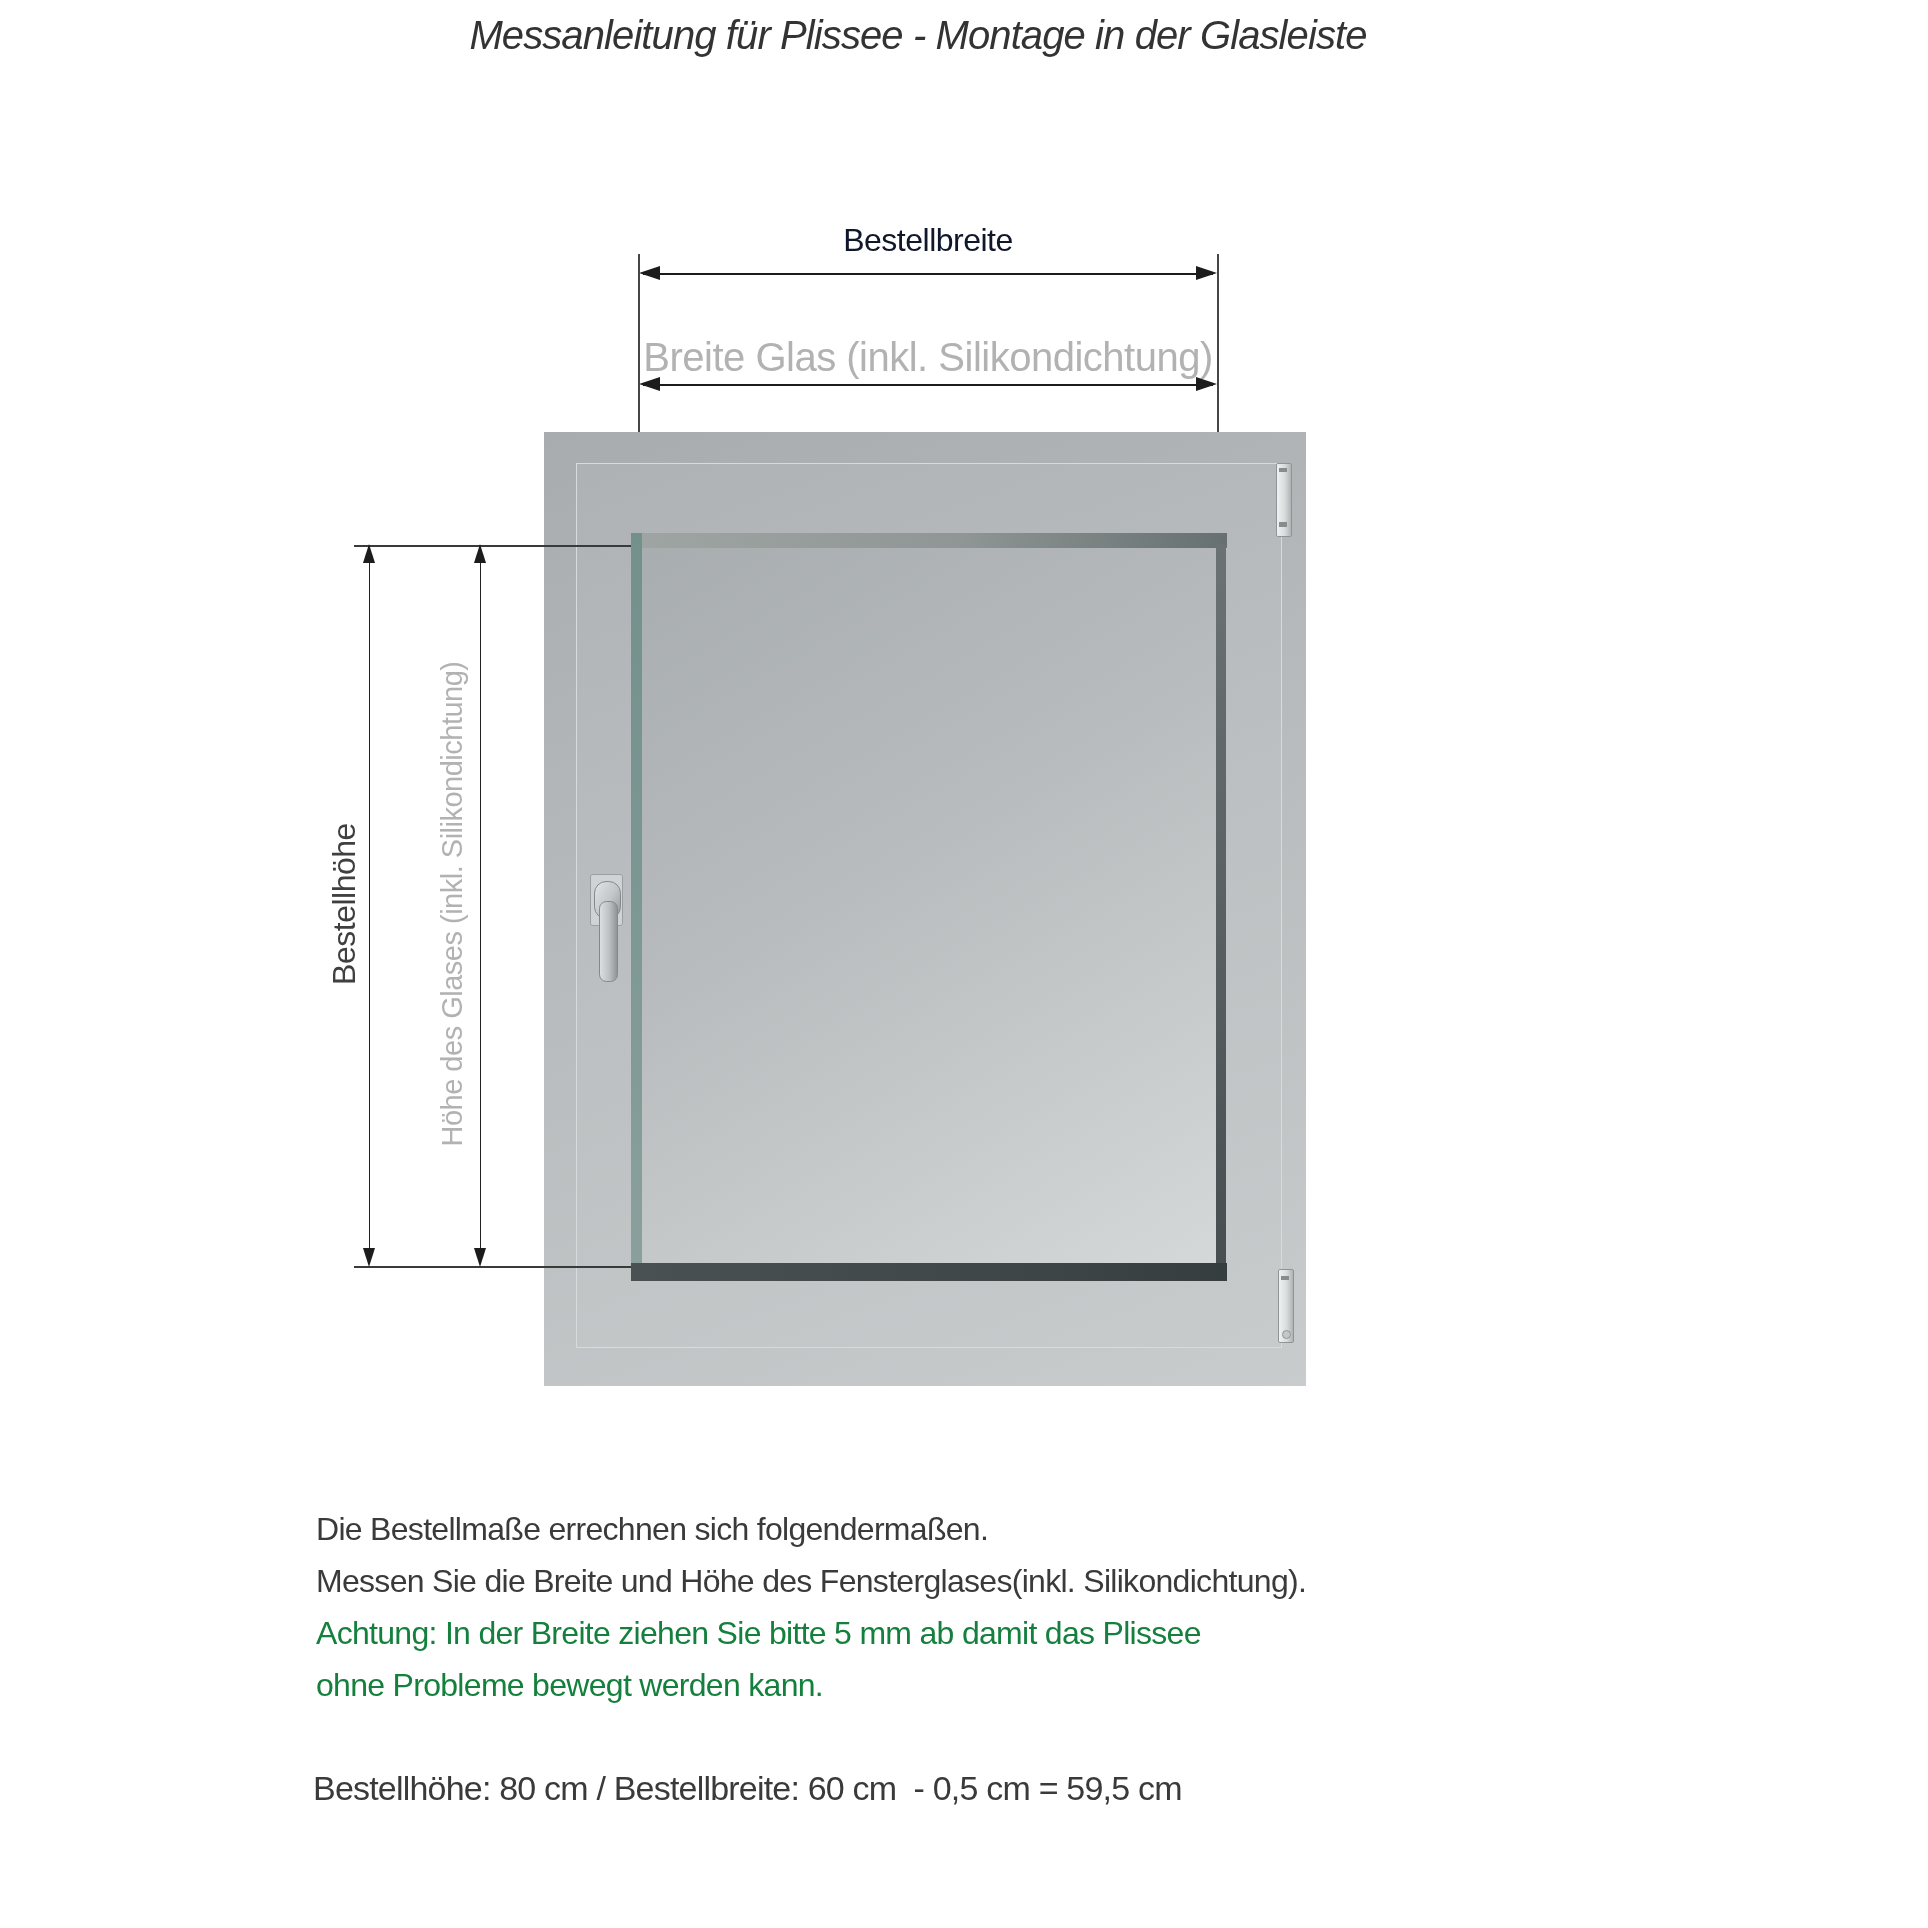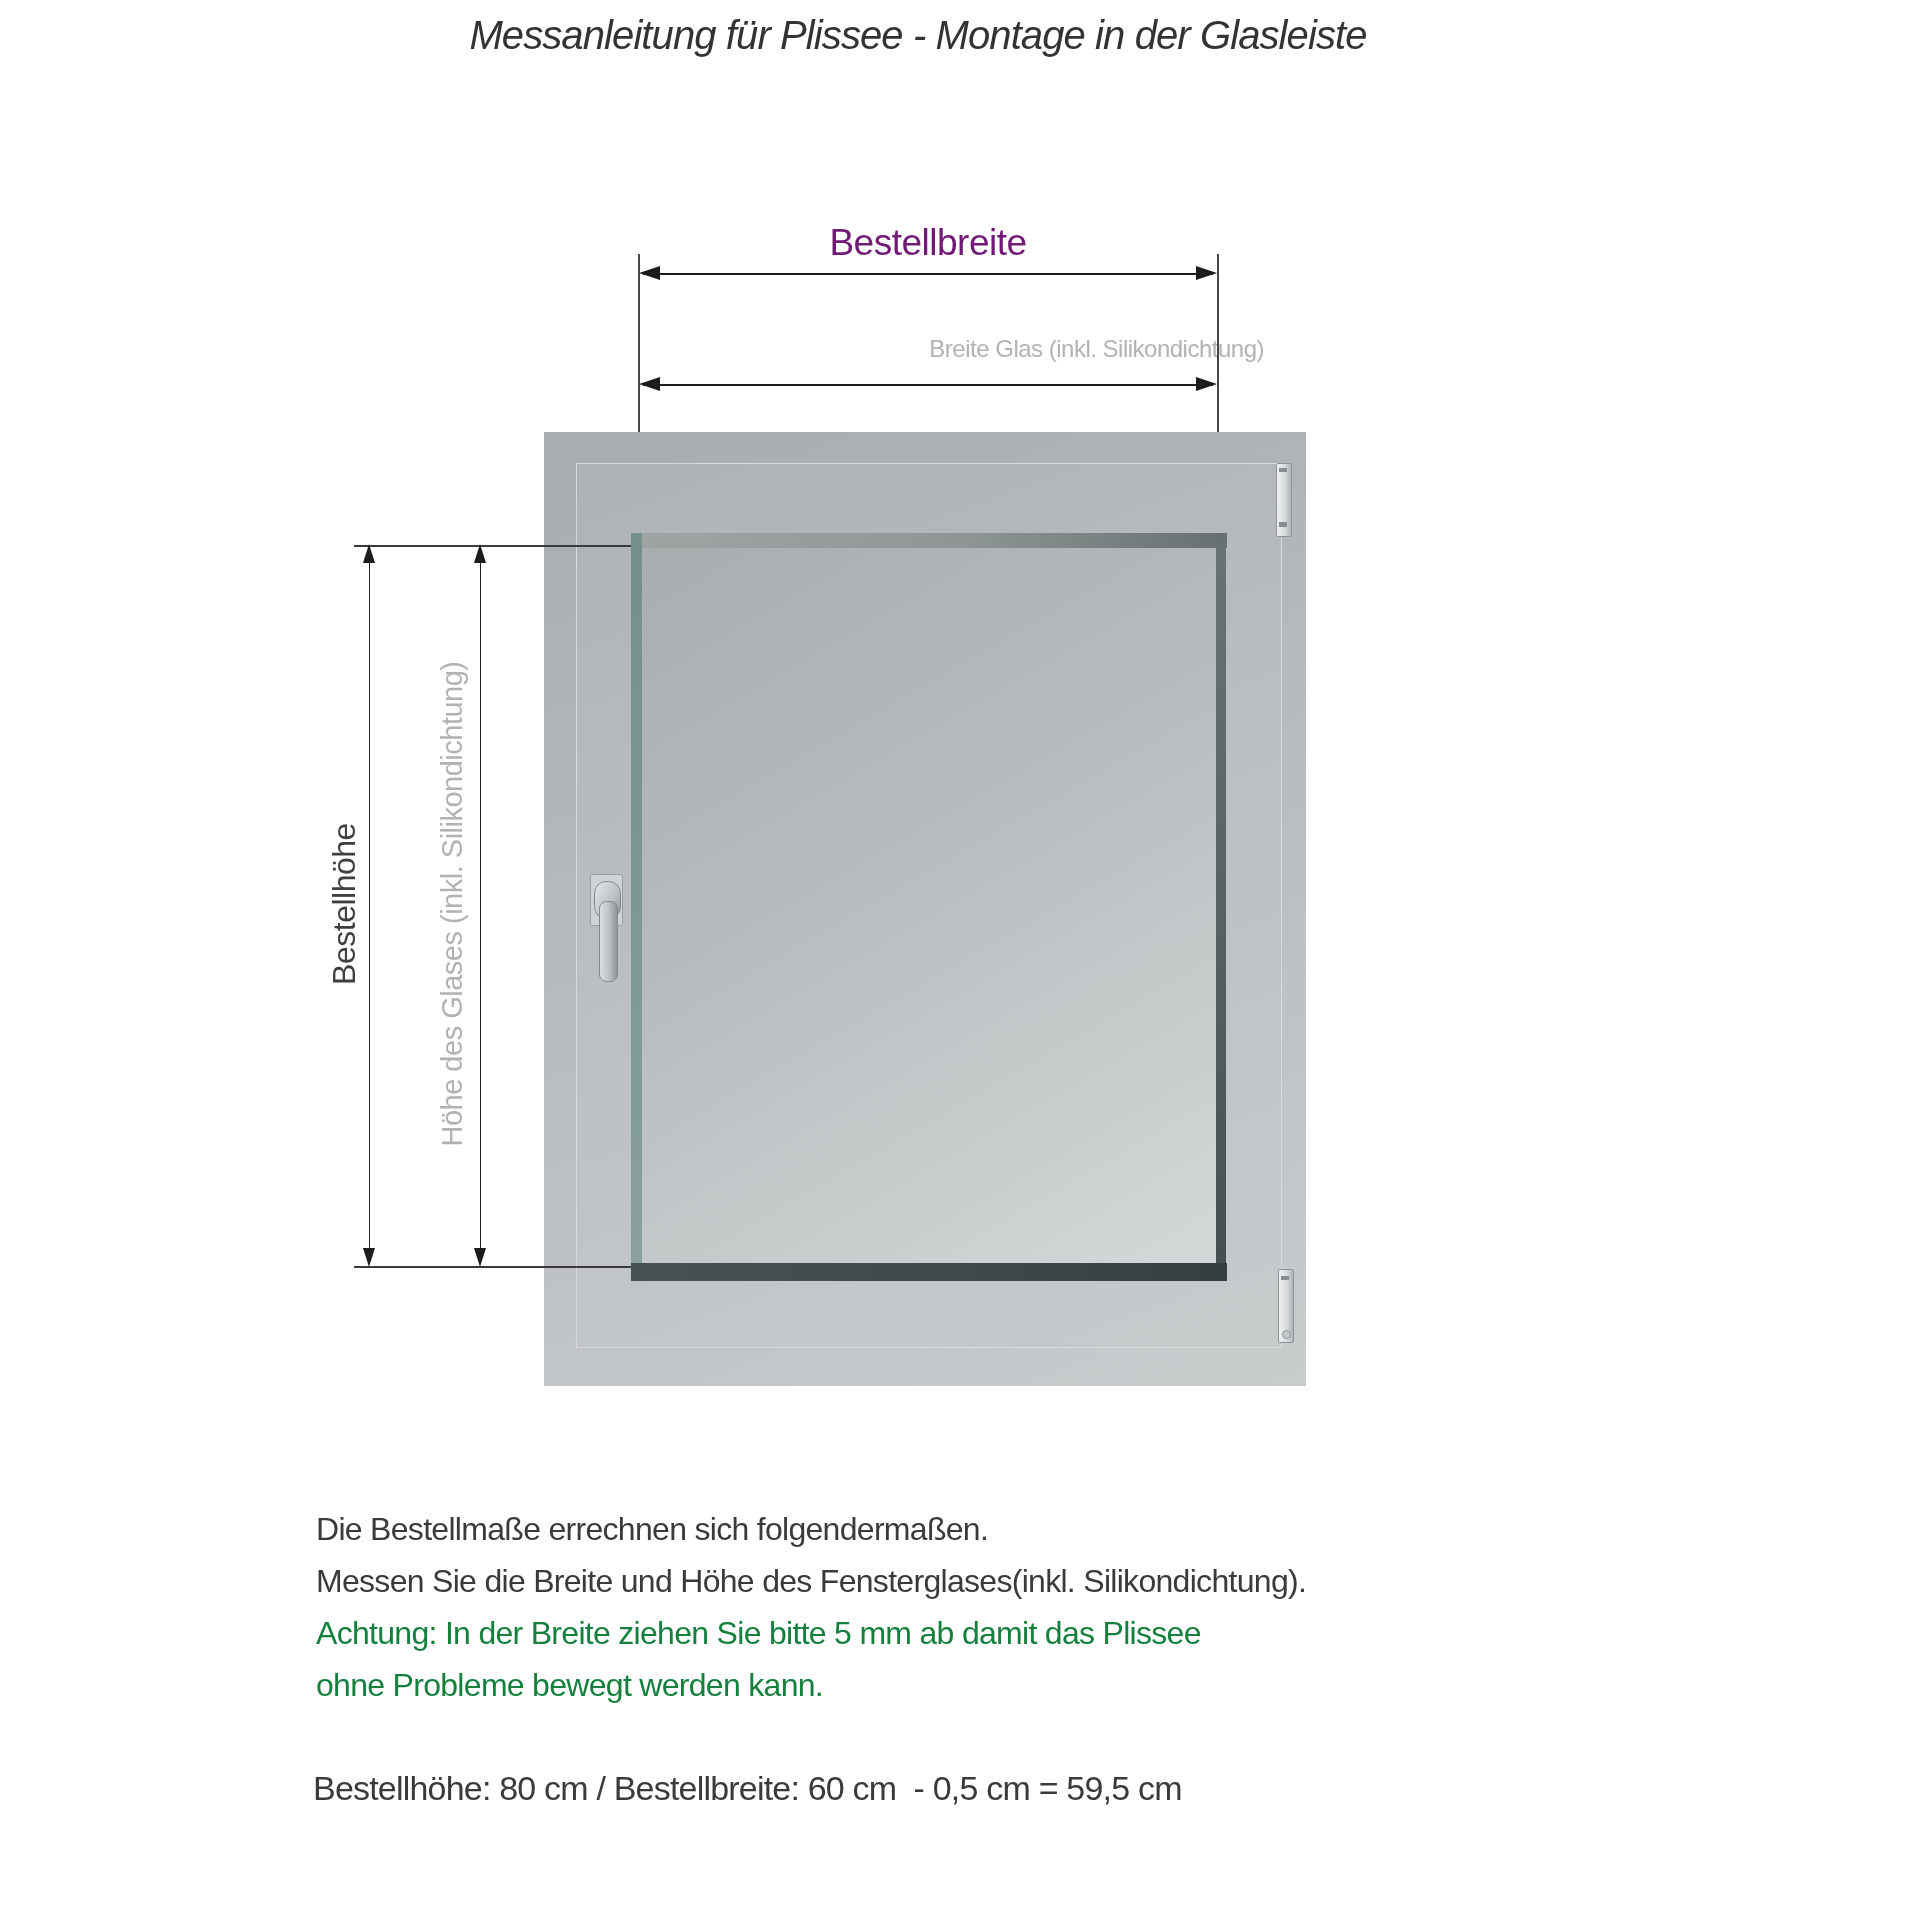--- a/index.html
+++ b/index.html
@@ -7,22 +7,22 @@
     position:relative;width:1928px;height:1928px;background:#ffffff;overflow:hidden;
     font-family:"Liberation Sans",sans-serif;color:#3a3a3a;
   }
   .abs{position:absolute;}
   
   .title{
     left:0;top:13px;width:1836px;text-align:center;
     font-size:40px;letter-spacing:-0.9px;color:#333333;font-weight:400;font-style:italic;
   }
   
-  .lbl-order-width{left:639px;top:222px;width:578px;text-align:center;font-size:37px;letter-spacing:-0.5px;color:#701a75;}
-  .lbl-glass-width{left:592px;top:335px;width:672px;text-align:right;font-size:24px;letter-spacing:-0.5px;color:#b2b2b2;}
+  .lbl-order-width{left:639px;top:222px;width:578px;text-align:center;font-size:32px;letter-spacing:-0.5px;color:#0f172a;}
+  .lbl-glass-width{left:592px;top:335px;width:672px;text-align:center;font-size:40px;letter-spacing:-0.5px;color:#b2b2b2;}
   
   .dim-h{height:16px;}
   .dim-h .line{position:absolute;left:3.8px;right:3.8px;top:6.6px;height:2.8px;background:#1c1c1c;}
   .dim-h .head-l{position:absolute;left:0;top:0;width:0;height:0;
     border-top:7.5px solid transparent;border-bottom:7.5px solid transparent;border-right:21px solid #1c1c1c;}
   .dim-h .head-r{position:absolute;right:0;top:0;width:0;height:0;
     border-top:7.5px solid transparent;border-bottom:7.5px solid transparent;border-left:21px solid #1c1c1c;}
   .arrow1{left:639px;top:266px;width:578px;}
   .arrow2{left:639px;top:377px;width:578px;}
   

